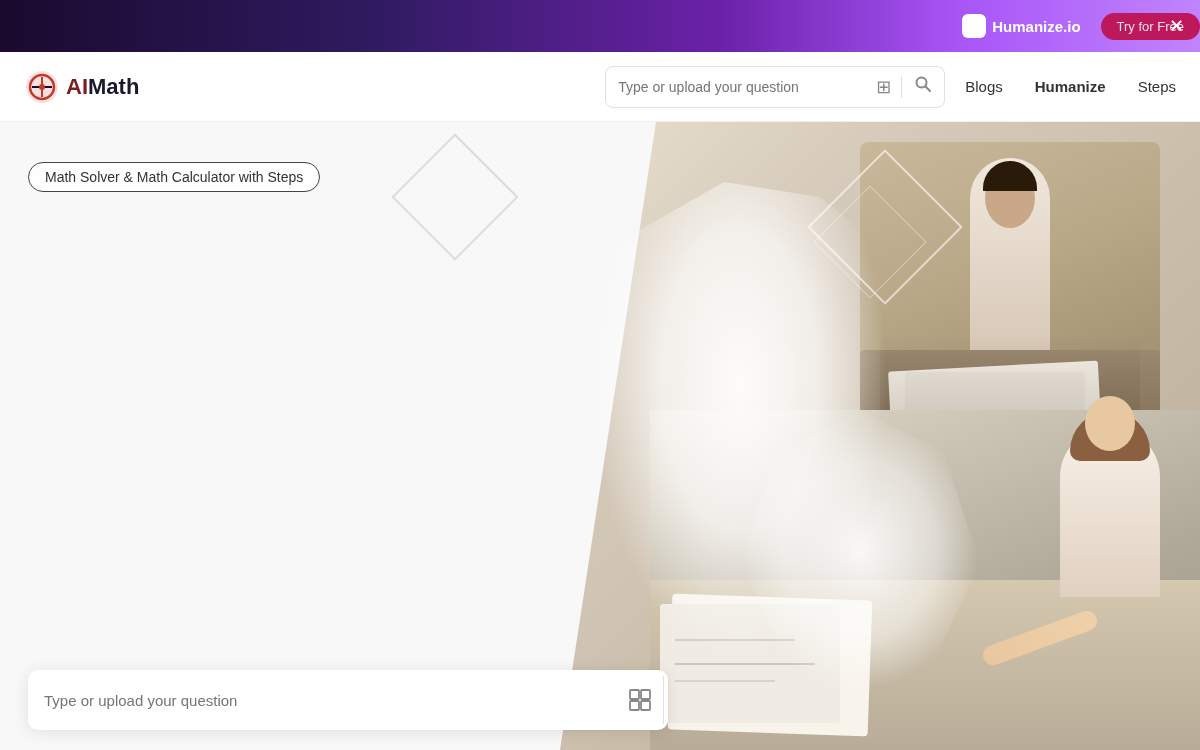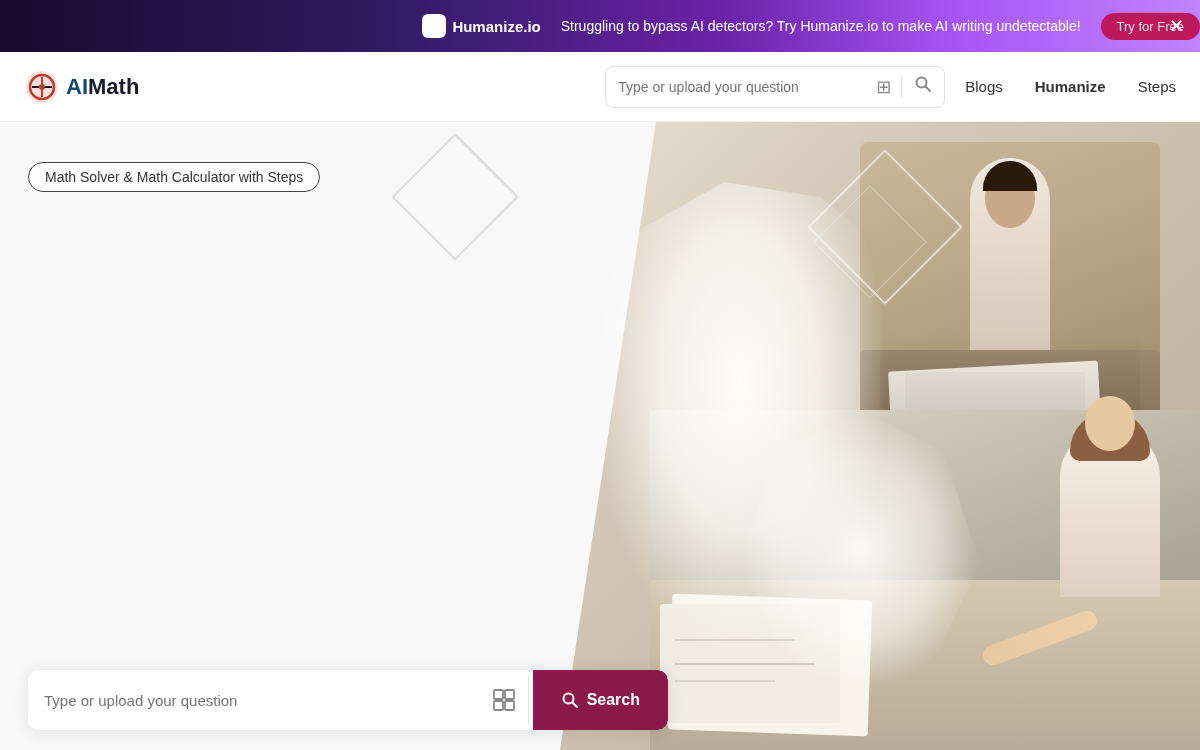--- a/index.html
+++ b/index.html
@@ -78,21 +78,21 @@
     }
     .logo-icon {
       width: 36px;
       height: 36px;
     }
     .logo-text {
       font-size: 22px;
       font-weight: 800;
       color: #1a1a2e;
     }
-    .logo-text span { color: #0c4a6e; }
+    .logo-text span { color: #7f1d1d; }
 
     .search-bar-nav {
       display: flex;
       align-items: center;
       border: 1.5px solid #e0e0e0;
       border-radius: 8px;
       overflow: hidden;
       width: 340px;
       height: 42px;
       background: white;
@@ -284,21 +284,20 @@
     }
   </style>
 </head>
 <body>
 
 <div class="banner">
   <div class="banner-logo">
     <div class="banner-logo-icon">H</div>
     <span>Humanize.io</span>
   </div>
-  <span class="banner-text">Struggling to bypass AI detectors? Try Humanize.io to make AI writing undetectable!</span>
   <button class="banner-cta">Try for Free</button>
   <button class="banner-close">✕</button>
 </div>
 
 <nav class="navbar">
   <a class="logo" href="#">
     <svg class="logo-icon" viewBox="0 0 36 36">
       <circle cx="18" cy="18" r="16" fill="#c0392b" opacity="0.15"></circle>
       <circle cx="18" cy="18" r="12" fill="none" stroke="#c0392b" stroke-width="2.5"></circle>
       <line x1="18" y1="8" x2="18" y2="28" stroke="#c0392b" stroke-width="2"></line>
@@ -384,22 +383,15 @@
     <div class="hero-search-inner">
       <input type="text" style="flex: 1 1 0%; border: none; outline: none; padding: 0px 16px; font-size: 15px; color: rgb(153, 153, 153); background: transparent;" placeholder="Type or upload your question">
       <div class="hero-search-upload">
         <svg width="24" height="24" viewBox="0 0 24 24" fill="none">
             <rect x="2" y="2" width="9" height="9" rx="1" stroke="#888" stroke-width="1.8"></rect>
             <rect x="13" y="2" width="9" height="9" rx="1" stroke="#888" stroke-width="1.8"></rect>
             <rect x="2" y="13" width="9" height="9" rx="1" stroke="#888" stroke-width="1.8"></rect>
             <rect x="13" y="13" width="9" height="9" rx="1" stroke="#888" stroke-width="1.8"></rect>
           </svg>
       </div>
-      <button class="hero-search-btn">
-        <svg width="18" height="18" viewBox="0 0 18 18" fill="none">
-            <circle cx="7.5" cy="7.5" r="5" stroke="white" stroke-width="2"></circle>
-            <line x1="11.5" y1="11.5" x2="16" y2="16" stroke="white" stroke-width="2" stroke-linecap="round"></line>
-          </svg>
-        <span>Search</span>
-      </button>
     </div>
   </div>
 </div>
 
 </body></html>

